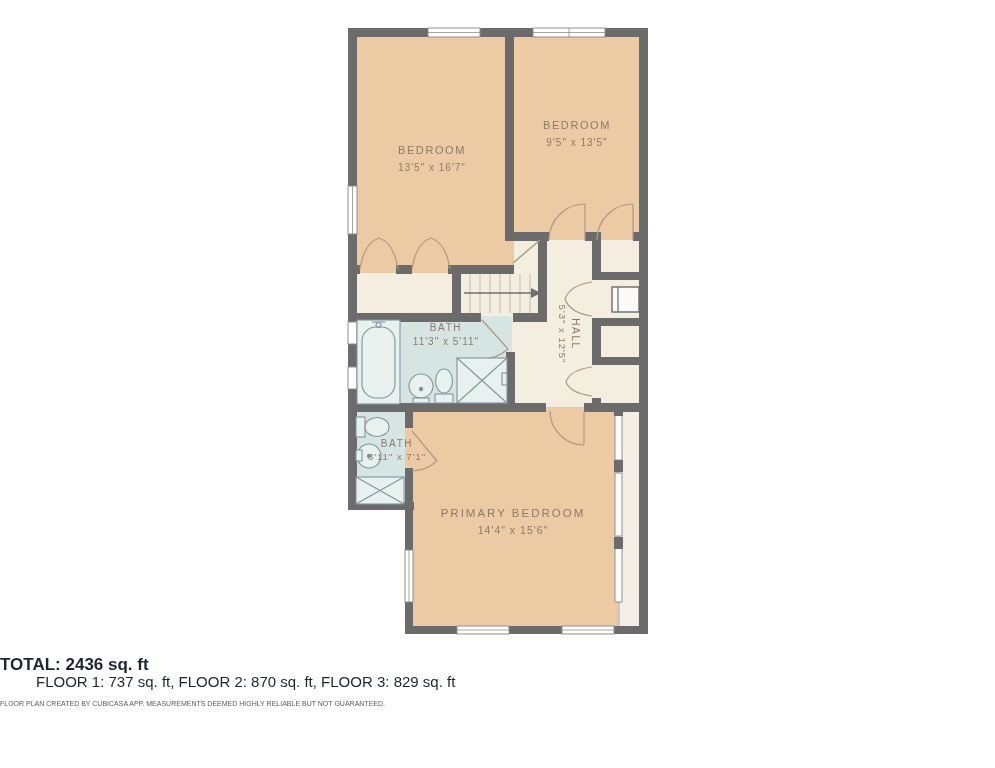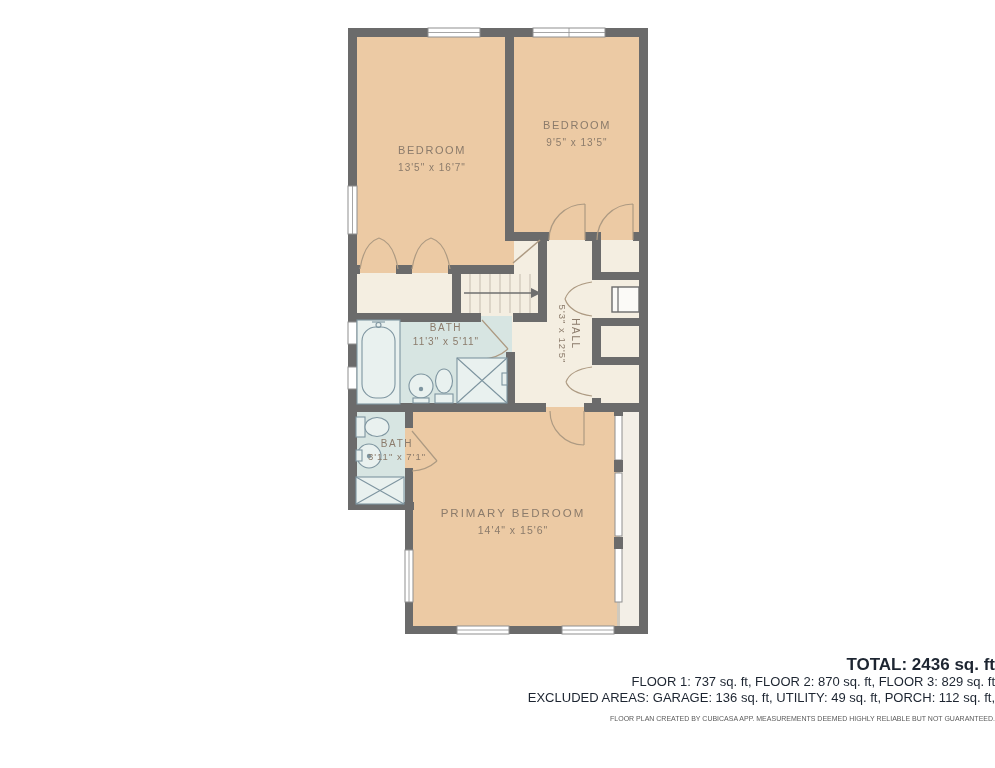--- a/index.html
+++ b/index.html
@@ -19,24 +19,24 @@
   .fixline{stroke:var(--fixture,#7e95a0);stroke-width:1.1;fill:none;}
   .tread{stroke:#c4bbae;stroke-width:1;}
   .arrow{stroke:#6f6f6f;stroke-width:1.3;}
   .roomname{font-family:"Liberation Sans",sans-serif;fill:var(--label,#8b7b6b);
             letter-spacing:1.6px;font-size:11px;text-anchor:middle;}
   .roomdims{font-family:"Liberation Sans",sans-serif;fill:var(--label,#8b7b6b);
             letter-spacing:1px;font-size:10px;text-anchor:middle;}
   .small{font-size:10px;}
   .big{font-size:11.5px;letter-spacing:2px;}
 
-  #summary{position:absolute;left:0;top:656px;width:995px;text-align:right;
+  #summary{position:absolute;left:0;top:656px;width:995px;text-align:left;
            color:var(--ink,#1d2531);}
   #summary .l1{font-size:17px;font-weight:bold;line-height:18px;}
-  #summary .lx{font-size:13px;line-height:15.6px;}
+  #summary .lx{font-size:15px;line-height:15.6px;padding-left:36px;}
   #summary .fine{font-size:7px;line-height:8px;color:var(--muted,#5a5a5a);margin-top:10px;}
 </style>
 </head>
 <body>
 
 <div id="page">
 
   <svg id="plan-svg" width="995" height="650" viewBox="0 0 995 650" xmlns="http://www.w3.org/2000/svg">
 
     <g>
@@ -194,17 +194,16 @@
       <text class="roomdims" x="397" y="460" style="font-size:9.5px">3'11" x 7'1"</text>
 
       <text class="roomname big" x="513" y="517">PRIMARY BEDROOM</text>
       <text class="roomdims" x="513" y="534" style="font-size:10.5px">14'4" x 15'6"</text>
     </g>
   </svg>
 
   <div id="summary">
     <div class="l1">TOTAL: 2436 sq. ft</div>
     <div class="lx">FLOOR 1: 737 sq. ft, FLOOR 2: 870 sq. ft, FLOOR 3: 829 sq. ft</div>
-    <div class="lx">EXCLUDED AREAS: GARAGE: 136 sq. ft, UTILITY: 49 sq. ft, PORCH: 112 sq. ft,</div>
     <div class="fine">FLOOR PLAN CREATED BY CUBICASA APP. MEASUREMENTS DEEMED HIGHLY RELIABLE BUT NOT GUARANTEED.</div>
   </div>
 
 </div>
 
 </body></html>

